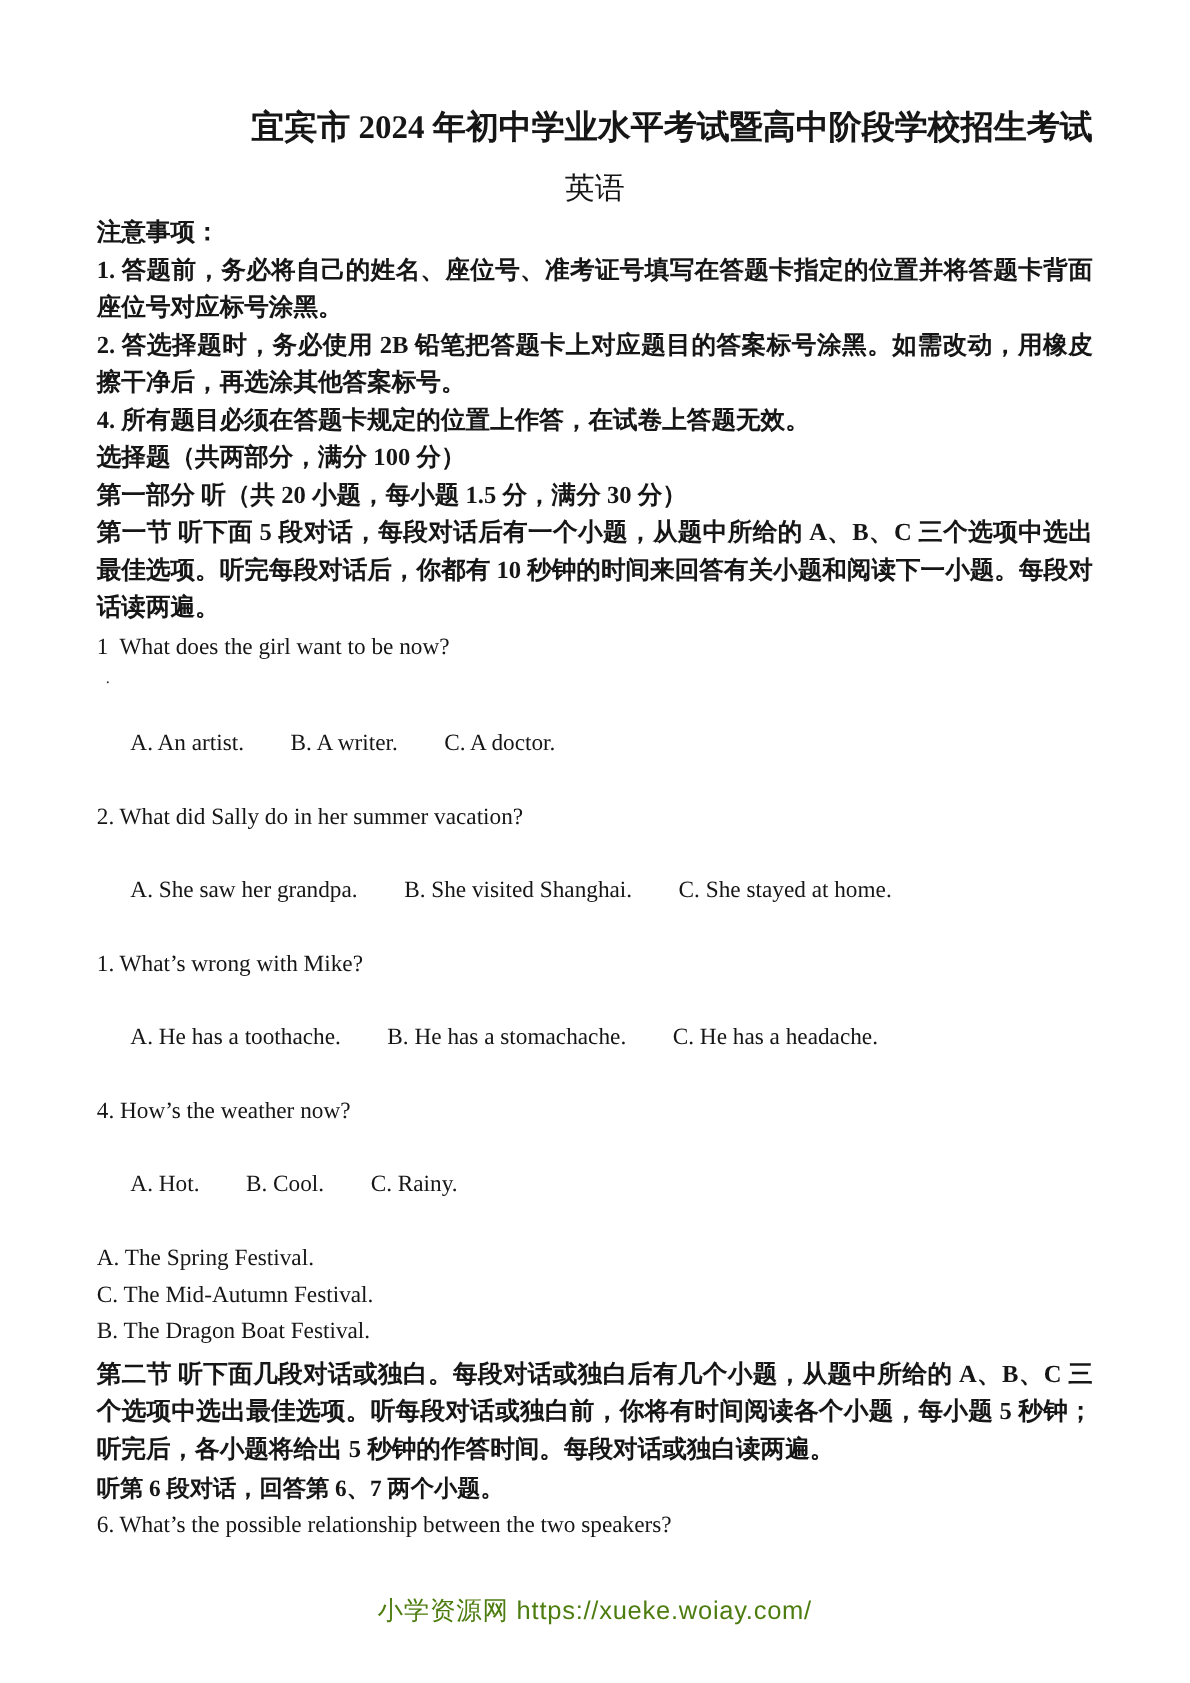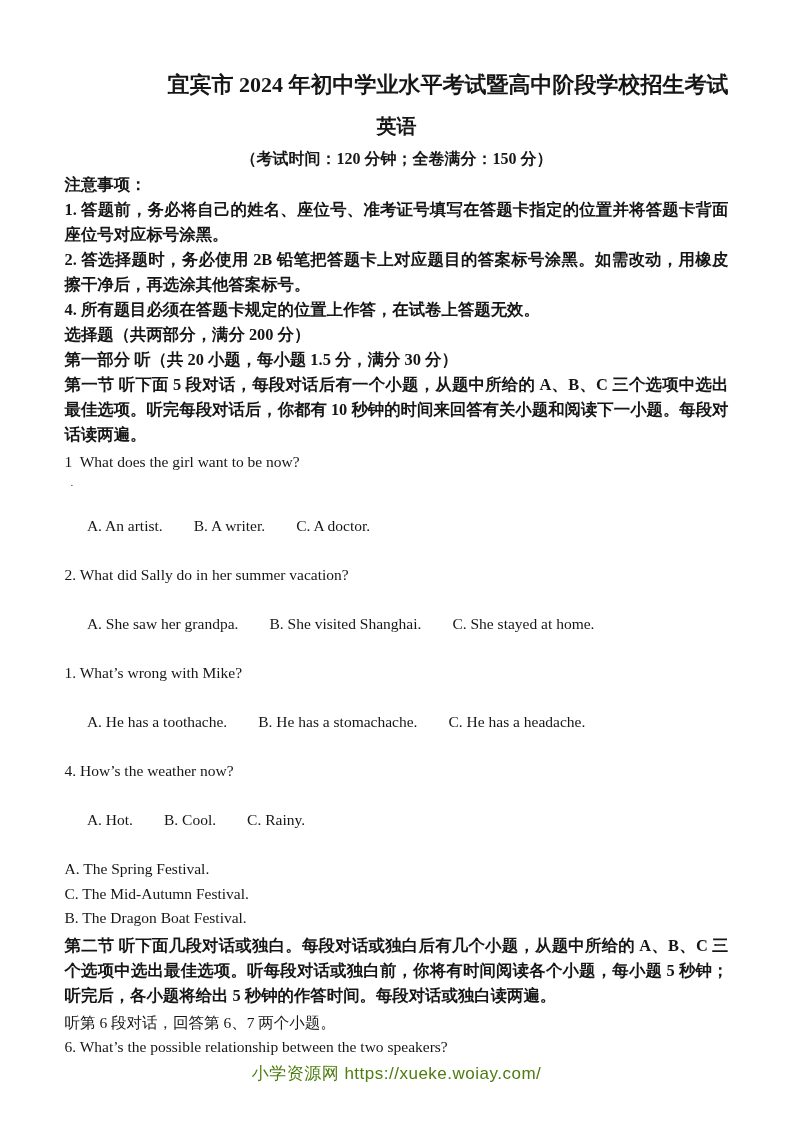--- a/index.html
+++ b/index.html
@@ -22,21 +22,21 @@
   }
   .title {
     font-size: 22px;
     font-weight: bold;
     text-align: right;
     line-height: 28px;
     margin: 0;
   }
   .subject {
     font-size: 20px;
-    font-weight: bold;
+    font-weight: normal;
     text-align: center;
     line-height: 26px;
     margin: 14px 0 0 0;
   }
   .exam-info {
     font-size: 16px;
     font-weight: bold;
     text-align: center;
     line-height: 21px;
     margin-top: 9px;
@@ -44,21 +44,21 @@
   .cb {
     font-size: 16.4px;
     font-weight: bold;
     line-height: 25px;
     text-align: justify;
     margin: 0;
   }
   .notices-block { margin-top: 3px; }
   .cr {
     font-size: 15.5px;
-    font-weight: normal;
+    font-weight: bold;
     line-height: 24.5px;
     margin: 0;
   }
   .en {
     font-size: 15.5px;
     line-height: 24.5px;
     white-space: pre;
     margin: 0;
   }
   .en-block { margin-top: 3px; }
@@ -84,30 +84,29 @@
     letter-spacing: 0.5px;
   }
 </style>
 </head>
 <body>
 
 <div class="content">
 
   <h1 class="title">宜宾市 2024 年初中学业水平考试暨高中阶段学校招生考试</h1>
   <h2 class="subject">英语</h2>
-  <div class="exam-info">（考试时间：120 分钟；全卷满分：150 分）</div>
 
   <div class="notices-block">
     <p class="cb">注意事项：</p>
     <p class="cb">1. 答题前，务必将自己的姓名、座位号、准考证号填写在答题卡指定的位置并将答题卡背面座位号对应标号涂黑。</p>
     <p class="cb">2. 答选择题时，务必使用 2B 铅笔把答题卡上对应题目的答案标号涂黑。如需改动，用橡皮擦干净后，再选涂其他答案标号。</p>
     <p class="cb">4. 所有题目必须在答题卡规定的位置上作答，在试卷上答题无效。</p>
   </div>
 
-  <p class="cb">选择题（共两部分，满分 200 分）</p>
+  <p class="cb">选择题（共两部分，满分 100 分）</p>
   <p class="cb">第一部分 听（共 20 小题，每小题 1.5 分，满分 30 分）</p>
   <p class="cb">第一节 听下面 5 段对话，每段对话后有一个小题，从题中所给的 A、B、C 三个选项中选出最佳选项。听完每段对话后，你都有 10 秒钟的时间来回答有关小题和阅读下一小题。每段对话读两遍。</p>
 
   <div class="en-block">
     <div class="en">1  What does the girl want to be now?</div>
     <div class="stray">.</div>
     <div class="en">
       <span class="opt">A. An artist.</span><span class="opt">B. A writer.</span><span class="opt">C. A doctor.</span>
     </div>
 

